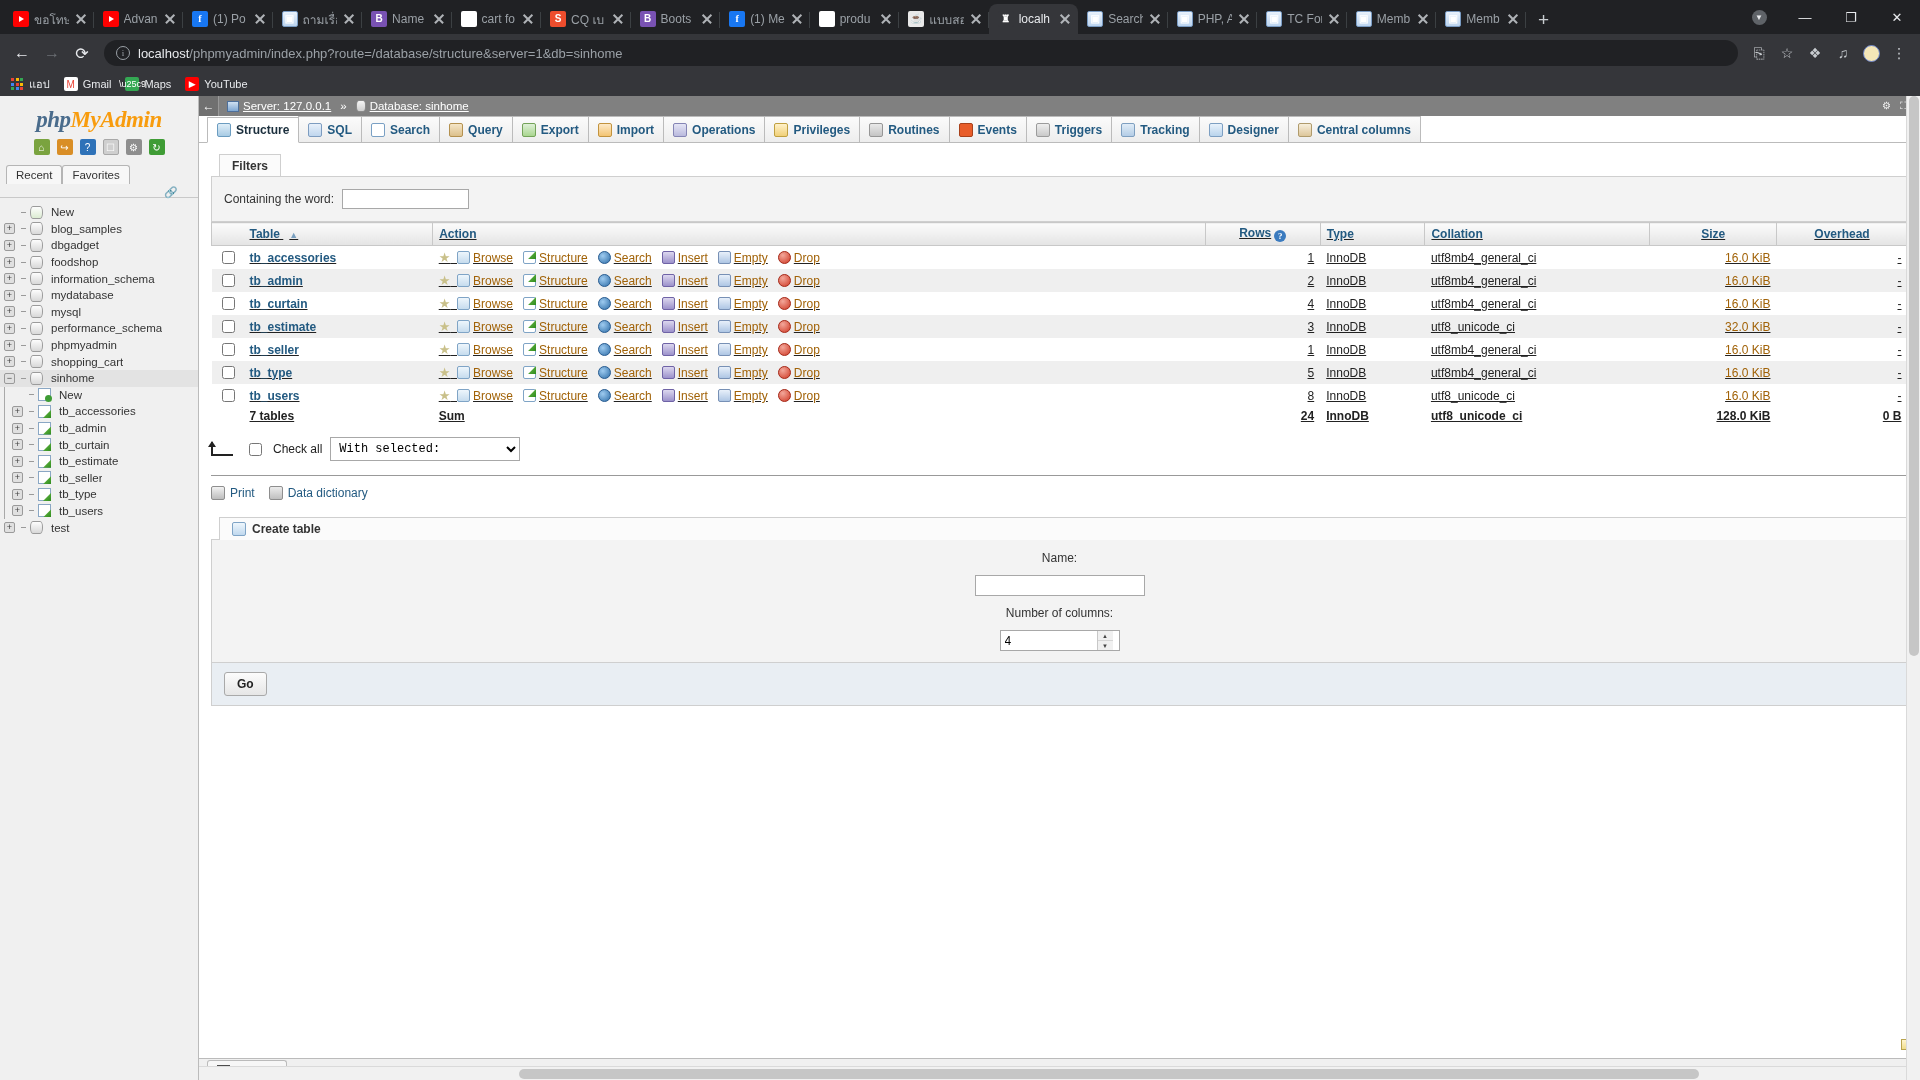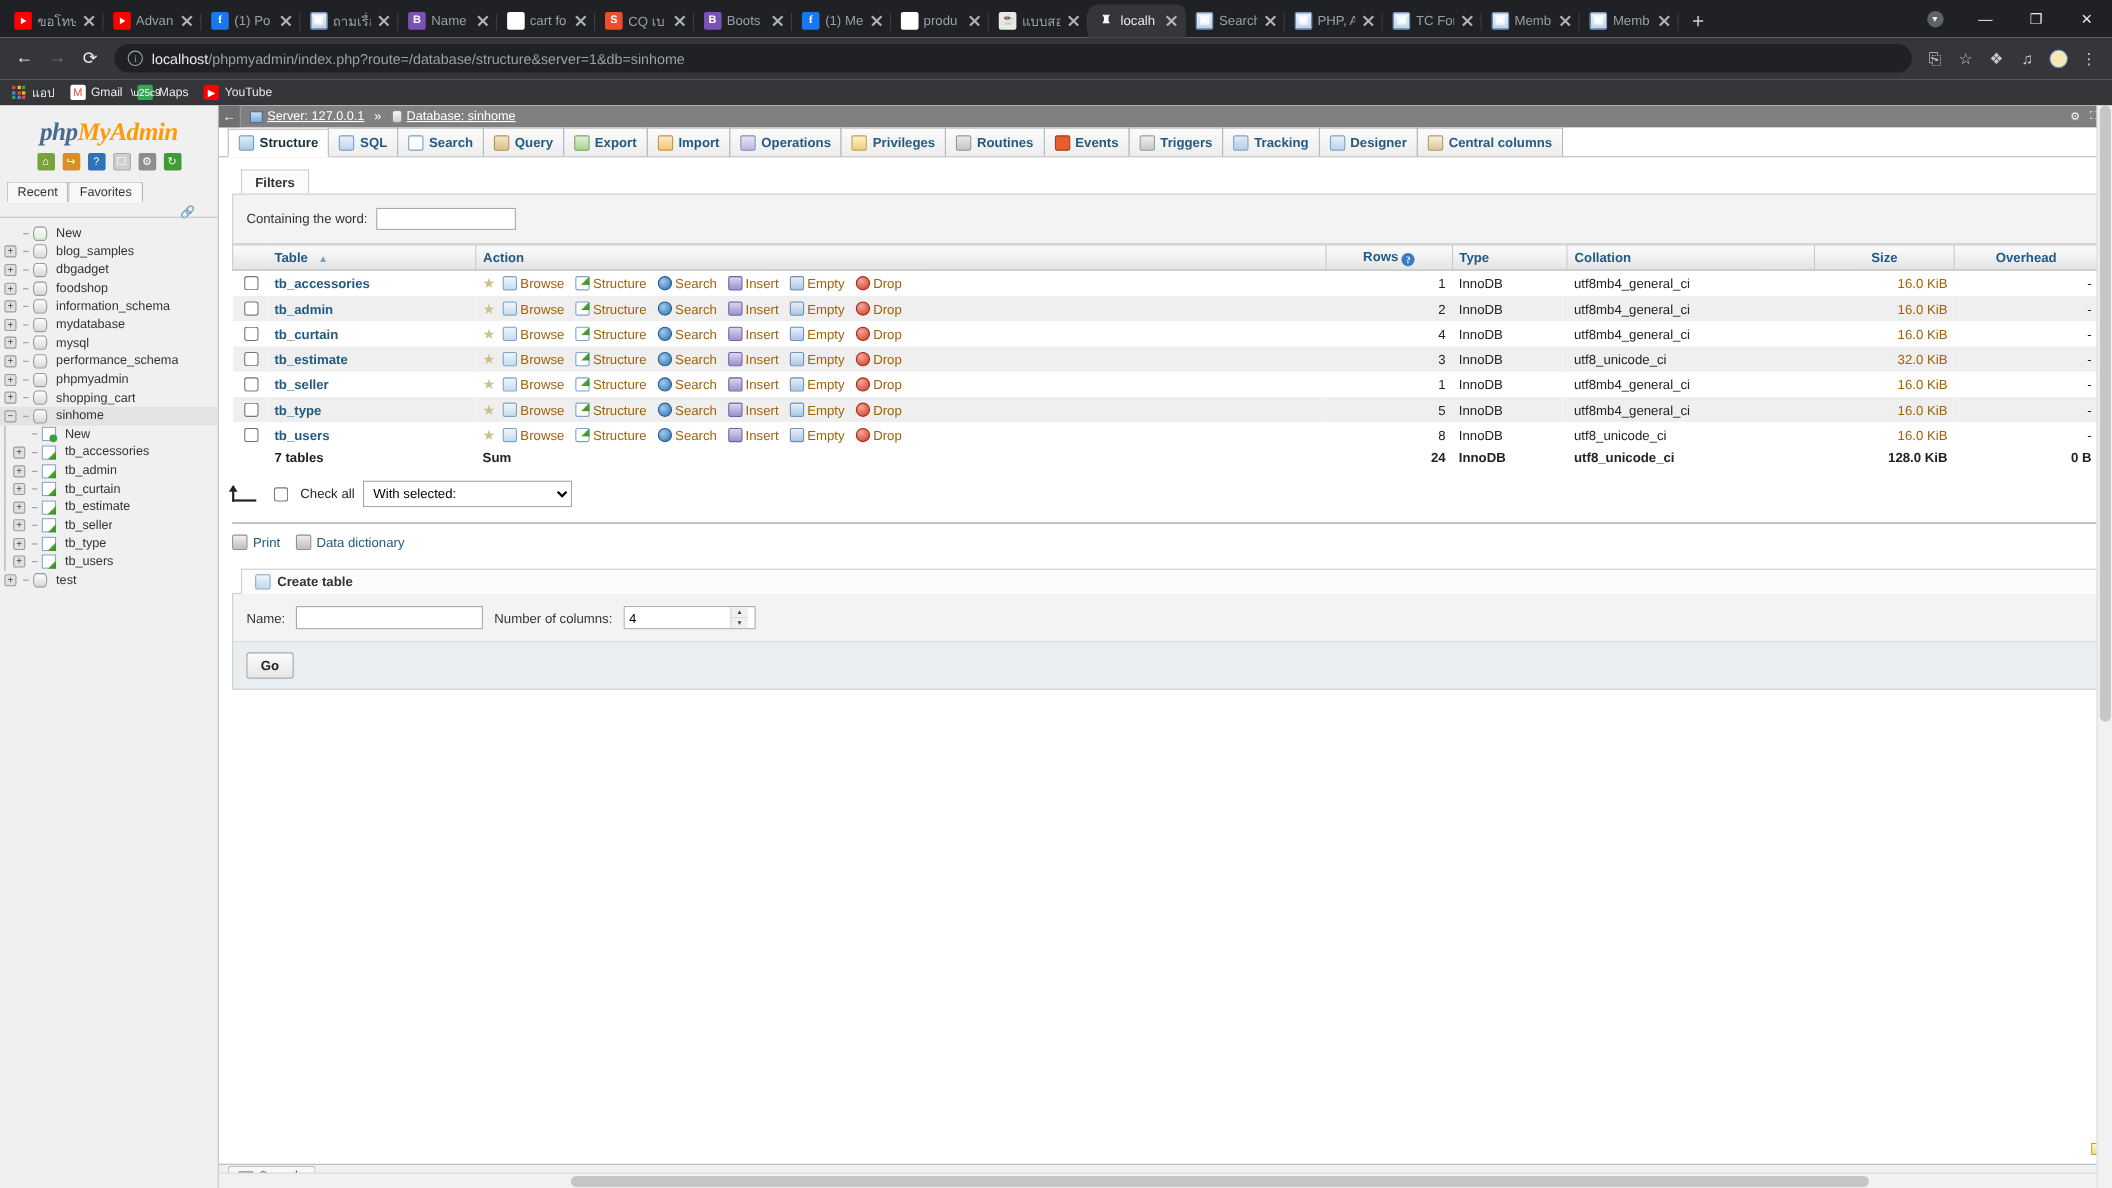--- a/index.html
+++ b/index.html
@@ -193,21 +193,21 @@
     display:inline-block; background:#fbfbfb; border:1px solid #cfcfcf; border-bottom:none;
     padding:4px 12px; font-weight:bold; font-size:12px; color:#333;
     position:relative; top:1px; margin-left:8px;
   }
   .filter-row { display:flex; align-items:center; gap:8px; font-size:12px; color:#333;}
   .filter-row input {
     width:127px; height:20px; border:1px solid #a8a8a8; background:#fff; font-size:12px;
     padding:2px 4px; font-family:"Liberation Sans",sans-serif;
   }
 
-  table.dbtable { border-collapse:collapse; width:100%; font-size:12px; color:#222;}
+  table.dbtable { border-collapse:collapse; width:100%; font-size:12px; color:#222;text-decoration:underline;}
   table.dbtable th {
     background:linear-gradient(#fbfbfb,#e4e4e4); border:1px solid #c8c8c8;
     color:#235a81; font-weight:bold; padding:3px 6px; font-size:12px; white-space:nowrap;
   }
   table.dbtable th.left { text-align:left; }
   table.dbtable td { padding:2px 6px; border:none; white-space:nowrap; font-size:12px;}
   table.dbtable tbody tr.odd { background:#ffffff; }
   table.dbtable tbody tr.even { background:#efefef; }
   table.dbtable td.num { text-align:right; }
   table.dbtable td.ctr { text-align:center; }
@@ -228,35 +228,35 @@
      background:#3b7bbf; color:#fff; font-size:9px; line-height:12px; text-align:center; vertical-align:-2px; margin-left:3px;
      font-family:"Liberation Serif",serif; font-weight:bold;}
 
   .checkall-row { display:flex; align-items:center; gap:8px; padding:12px 0 0 0; font-size:12px; color:#222;}
   .arrowgl { width:22px; height:14px; position:relative; margin-right:4px;}
   .arrowgl::before{content:""; position:absolute; left:0; bottom:0; width:22px;height:1.6px;background:#222;}
   .arrowgl::after{content:""; position:absolute; left:0; bottom:0; width:1.6px;height:14px;background:#222;}
   .arrowup { position:absolute; left:-3.2px; top:-1px; width:0;height:0;border-left:4.5px solid transparent;border-right:4.5px solid transparent;border-bottom:6px solid #222;}
   select.ws {
     width:190px; height:24px; font-size:12px; border:1px solid #a8a8a8; background:#fff;
-    font-family:Liberation Sans, sans-serif; padding:2px 4px;
+    font-family:Liberation Mono, monospace; padding:2px 4px;
   }
 
   .hr { border-top:1px solid #999; margin:14px 0 10px 0;}
   .printrow { display:flex; align-items:center; gap:14px; font-size:12px;}
   .printrow .pr { display:flex; align-items:center; gap:5px; color:#235a81;}
   .pr .pic2 { width:14px;height:14px; border-radius:2px;}
   .pic-print{background:linear-gradient(#f2f2f2,#bdbdbd); border:1px solid #8e8e8e;}
   .pic-dict{background:linear-gradient(#ececec,#bfbfbf); border:1px solid #8e8e8e;}
 
   .create-fs { margin-top:16px; }
   .create-legend { display:flex; align-items:center; gap:6px;}
   .create-legend .cic{width:14px;height:14px;background:linear-gradient(#eef6fc,#c0d8ee);border:1px solid #7fa4c6;border-radius:2px;}
   .createbody { border:1px solid #cfcfcf; border-top:1px solid #cfcfcf; background:#f3f3f3; padding:11px 12px;}
-  .createrow { display:flex; align-items:center; gap:10px; font-size:12px; color:#333;}
+  .createrow { display:flex; align-items:center; gap:10px; font-size:12px; color:#333;flex-direction:column;}
   .createrow input.nm { width:170px;height:21px;border:1px solid #a8a8a8;background:#fff;font-size:12px;padding:2px 4px;font-family:"Liberation Sans",sans-serif;}
   .numwrap { display:flex; align-items:center; border:1px solid #a8a8a8; background:#fff; height:21px; width:120px;}
   .numwrap input { border:none; outline:none; width:96px; height:19px; font-size:12px; padding:2px 4px; font-family:"Liberation Sans",sans-serif;}
   .spin { width:16px; display:flex; flex-direction:column; border-left:1px solid #c8c8c8; height:19px;}
   .spin i { flex:1; display:flex;align-items:center;justify-content:center; font-size:6px; color:#444; background:#f0f0f0;}
   .spin i:first-child { border-bottom:1px solid #d5d5d5;}
   .gobar { background:#e9eef3; border:1px solid #cfcfcf; border-top:none; padding:9px 12px;}
   .gobtn { background:linear-gradient(#fcfcfc,#e6e6e6); border:1px solid #a9a9a9; border-radius:3px;
            font-size:12px; font-weight:bold; color:#222; padding:4px 12px; font-family:"Liberation Sans",sans-serif;}
 

